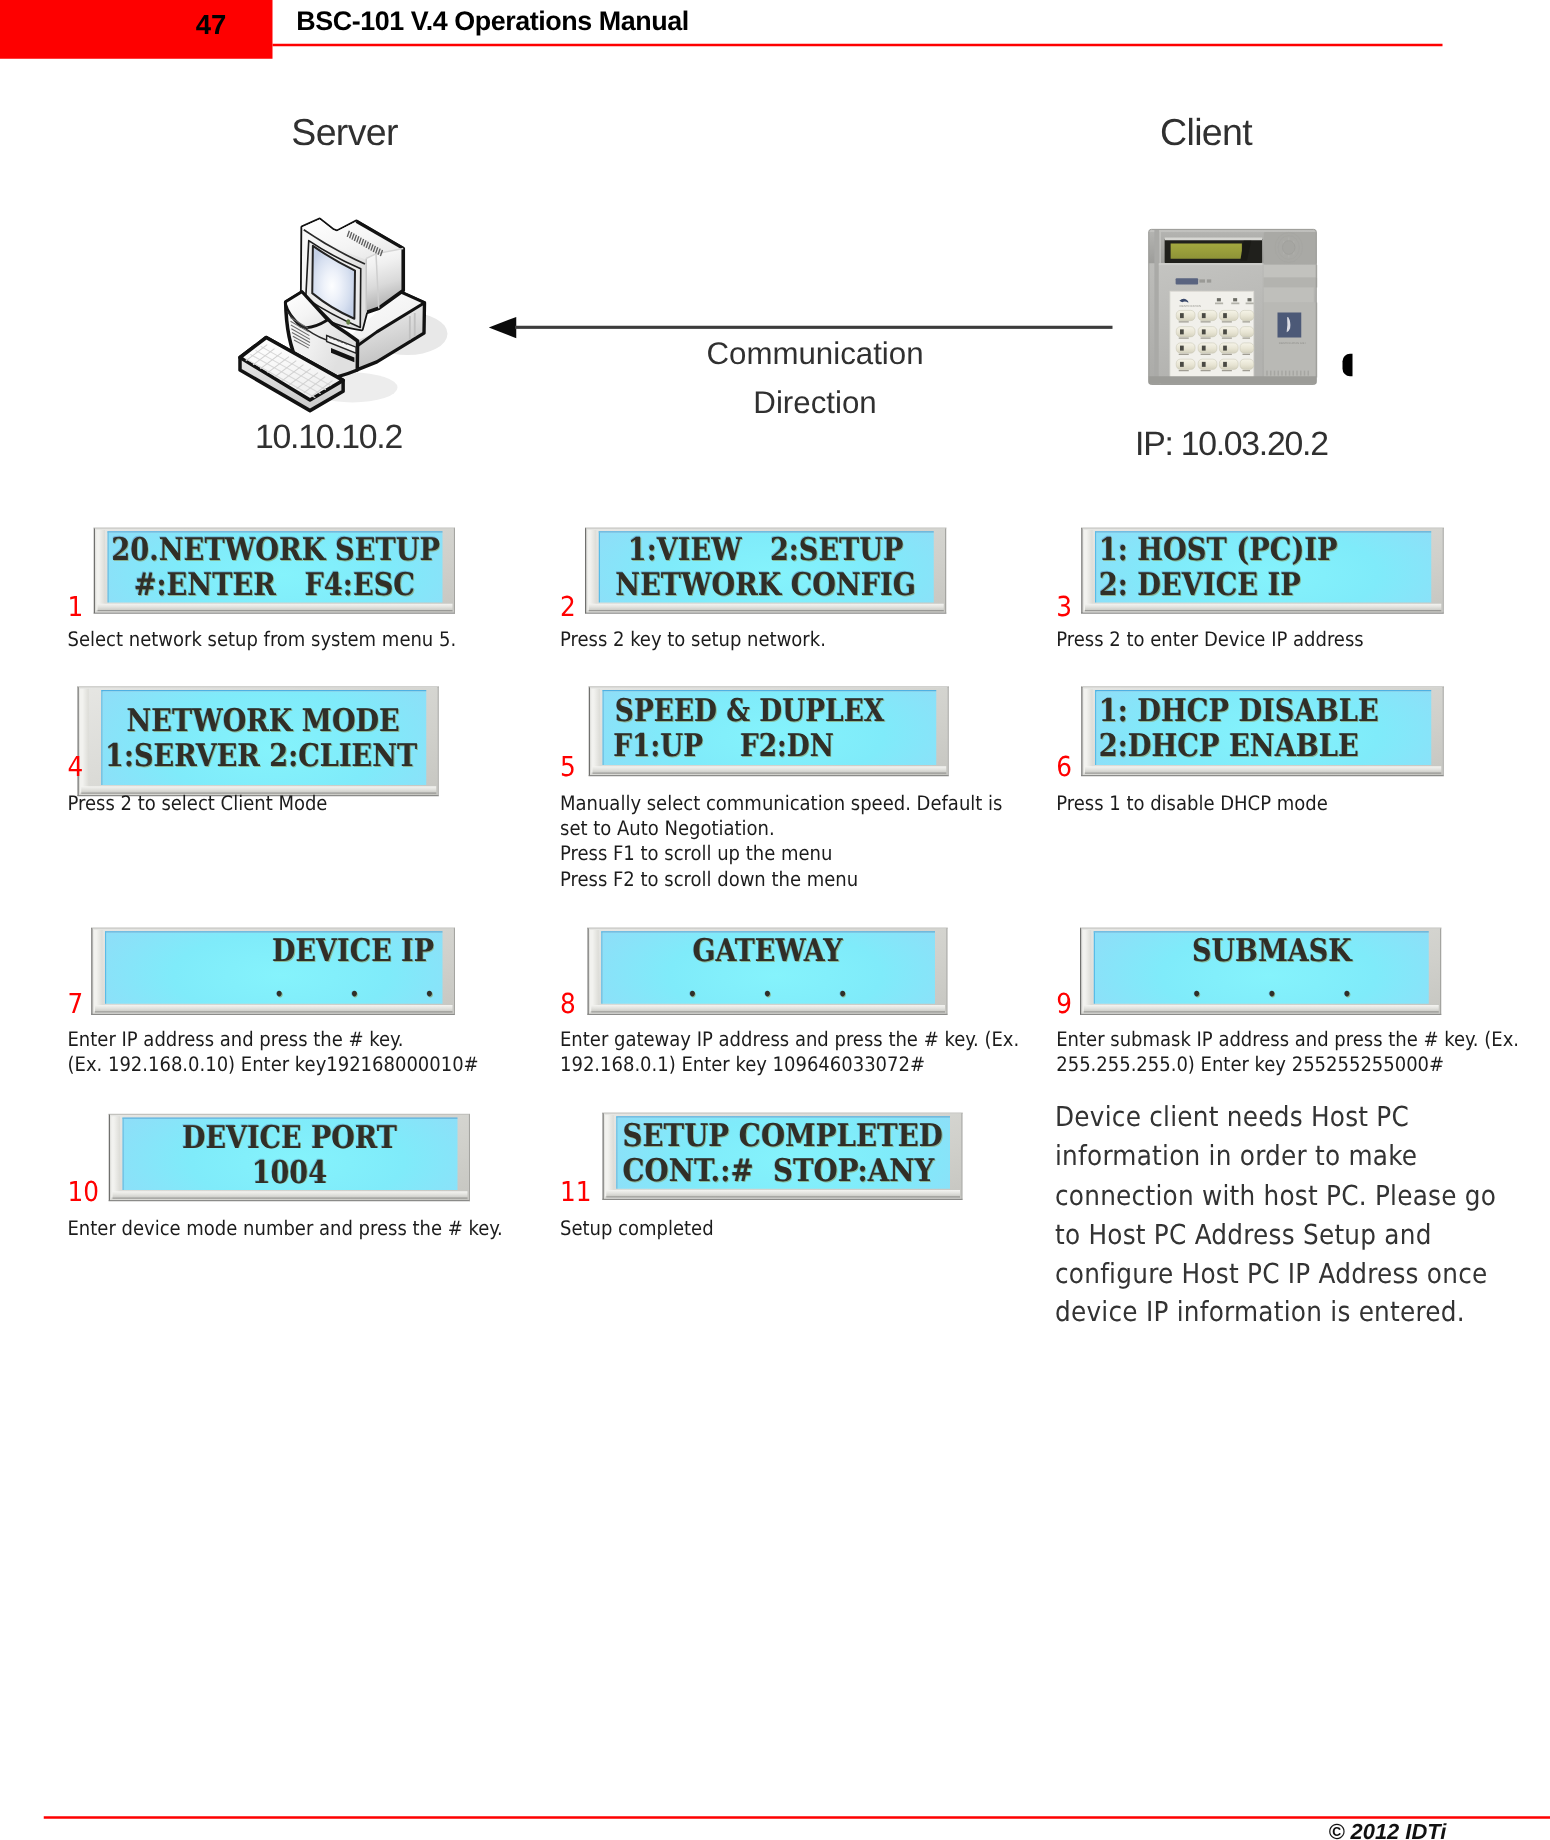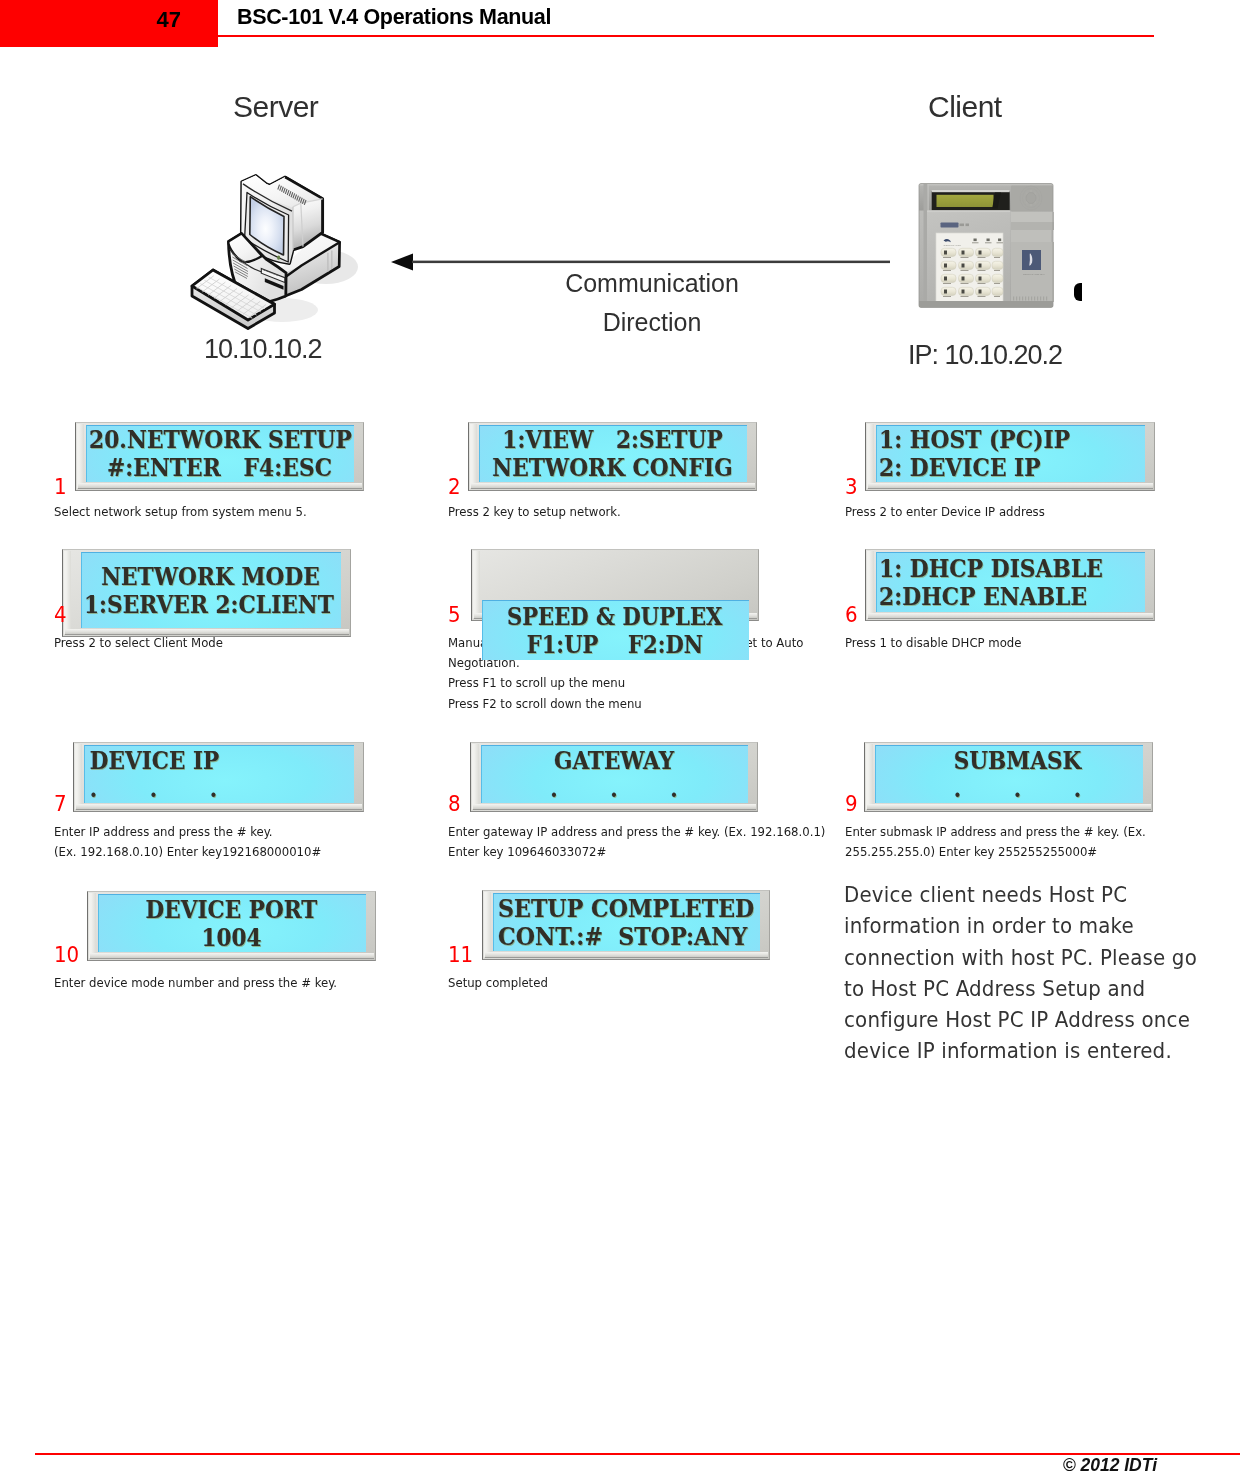--- a/index.html
+++ b/index.html
@@ -38,40 +38,40 @@
          radial-gradient(ellipse 80% 150% at 52% 60%, #85F3FC 0%, #7FEBFA 40%, #8EDEF8 75%, #99D7F4 100%);
        border-top:1.6px solid #4fb0e2;border-left:1.6px solid #57bde8;
        border-right:0;border-bottom:0;
        display:flex;flex-direction:column;justify-content:center;align-items:center;
        overflow:hidden;}
   .lcd-line{font-family:"DejaVu Serif Condensed","DejaVu Serif",serif;font-weight:bold;color:#302f28;
        white-space:pre;letter-spacing:0px;
        text-shadow:0.7px 0.7px 0 rgba(140,130,50,.50), -0.5px -0.5px 0 rgba(40,40,120,.25);}
   .stepnum{position:absolute;color:#FF0000;font-size:22px;line-height:22px;
        font-family:"DejaVu Sans Condensed","DejaVu Sans",sans-serif;}
-  .cap{position:absolute;font-size:13px;letter-spacing:0px;color:#1c1c1c;line-height:20.2px;
+  .cap{position:absolute;font-size:16px;letter-spacing:0px;color:#1c1c1c;line-height:20.2px;
        font-family:"DejaVu Sans Condensed","DejaVu Sans",sans-serif;white-space:pre-line;}
   .note{position:absolute;font-size:22px;letter-spacing:0.2px;color:#333333;line-height:31.3px;
        font-family:"DejaVu Sans Condensed","DejaVu Sans",sans-serif;}
 </style>
 </head>
 <body>
 
 <div class="page">
 
   <div class="hdr-block"></div>
   <div class="hdr-pageno">47</div>
   <div class="hdr-title">BSC-101 V.4 Operations Manual</div>
   <div class="hdr-rule"></div>
 
   <div class="diagram">
     <div class="dlabel" style="left:233px;top:90px;font-size:30px;letter-spacing:-0.5px;">Server</div>
     <div class="dlabel" style="left:928px;top:90px;font-size:30px;letter-spacing:-0.5px;">Client</div>
     <div class="dlabel" style="left:204px;top:334px;font-size:27px;letter-spacing:-1px;">10.10.10.2</div>
-    <div class="dlabel" style="left:908px;top:340px;font-size:27px;letter-spacing:-1px;">IP: 10.10.20.2</div>
+    <div class="dlabel" style="left:908px;top:340px;font-size:27px;letter-spacing:-1px;">IP: 10.03.20.2</div>
     <div class="dlabel" style="left:457px;top:264px;width:390px;text-align:center;line-height:39px;font-size:25px;">
       <span>Communication</span><br>
       <span>Direction</span>
     </div>
 
     <svg class="arrow" style="left:386px;top:248px;" width="510" height="30" viewBox="0 0 510 30">
       <path d="M5,14 L27,5.5 L27,22.5 Z" fill="#0b0b0b"></path>
       <rect x="26" y="12.6" width="478" height="2.5" fill="#3c3c3c"></rect>
     </svg>
 
@@ -413,39 +413,39 @@
       <div class="cap" style="left: 845px; top: 502px; width: 360px;">Press 2 to enter Device IP address</div>
       <div class="lcd" style="left: 62px; top: 549px; width: 289px; height: 88px; padding-left: 18px;">
         <div class="lcd-screen" style="align-items: stretch; padding-left: 2px; padding-right: 4px;">
           <div class="lcd-line" style="font-size: 25px; line-height: 28px; text-align: center; transform: scaleX(0.965); transform-origin: center center;">NETWORK MODE</div>
           <div class="lcd-line" style="font-size: 25px; line-height: 28px; text-align: left; transform: scaleX(0.965); transform-origin: left center;">1:SERVER 2:CLIENT</div>
         </div>
       </div>
       <div class="stepnum" style="left: 54px; top: 604px;">4</div>
       <div class="cap" style="left: 54px; top: 633px; width: 360px;">Press 2 to select Client Mode</div>
       <div class="lcd" style="left: 471px; top: 549px; width: 288px; height: 72px;">
-        <div class="lcd-screen" style="align-items: center; padding-left: 2px; padding-right: 4px; margin-top: 48px;">
+        <div class="lcd-screen" style="align-items: flex-start; padding-left: 2px; padding-right: 4px;">
           <div class="lcd-line" style="font-size: 25px; line-height: 28px; text-align: center; transform: scaleX(0.94); transform-origin: center center;">SPEED &amp; DUPLEX</div>
           <div class="lcd-line" style="font-size: 25px; line-height: 28px; text-align: center; transform: scaleX(0.94); transform-origin: center center;">F1:UP    F2:DN</div>
         </div>
       </div>
       <div class="stepnum" style="left: 448px; top: 604px;">5</div>
       <div class="cap" style="left: 448px; top: 633px; width: 368px;">Manually select communication speed. Default is set to Auto Negotiation.
 Press F1 to scroll up the menu
 Press F2 to scroll down the menu</div>
       <div class="lcd" style="left: 865px; top: 549px; width: 290px; height: 72px;">
         <div class="lcd-screen" style="align-items: stretch; padding-left: 2px; padding-right: 4px;">
           <div class="lcd-line" style="font-size: 25px; line-height: 28px; text-align: left; transform: scaleX(0.97); transform-origin: left center;">1: DHCP DISABLE</div>
           <div class="lcd-line" style="font-size: 25px; line-height: 28px; text-align: left; transform: scaleX(0.97); transform-origin: left center;">2:DHCP ENABLE</div>
         </div>
       </div>
       <div class="stepnum" style="left: 845px; top: 604px;">6</div>
       <div class="cap" style="left: 845px; top: 633px; width: 360px;">Press 1 to disable DHCP mode</div>
       <div class="lcd" style="left: 73px; top: 742px; width: 291px; height: 70px;">
-        <div class="lcd-screen" style="align-items: flex-start; padding-left: 2px; padding-right: 4px;">
+        <div class="lcd-screen" style="align-items: flex-end; padding-left: 2px; padding-right: 4px;">
           <div class="lcd-line" style="font-size: 25px; line-height: 28px; text-align: center; transform: scaleX(0.96); transform-origin: center center;">DEVICE IP</div>
           <div class="lcd-line" style="font-size: 25px; line-height: 28px; text-align: center; transform: scaleX(0.96); transform-origin: center center;">.       .       .</div>
         </div>
       </div>
       <div class="stepnum" style="left: 54px; top: 793px;">7</div>
       <div class="cap" style="left: 54px; top: 822px; width: 375px;">Enter IP address and press the # key.
 (Ex. 192.168.0.10) Enter key192168000010#</div>
       <div class="lcd" style="left: 470px; top: 742px; width: 288px; height: 70px;">
         <div class="lcd-screen" style="align-items: stretch; padding-left: 2px; padding-right: 4px;">
           <div class="lcd-line" style="font-size: 25px; line-height: 28px; text-align: center; transform: scaleX(0.96); transform-origin: center center;">GATEWAY</div>

